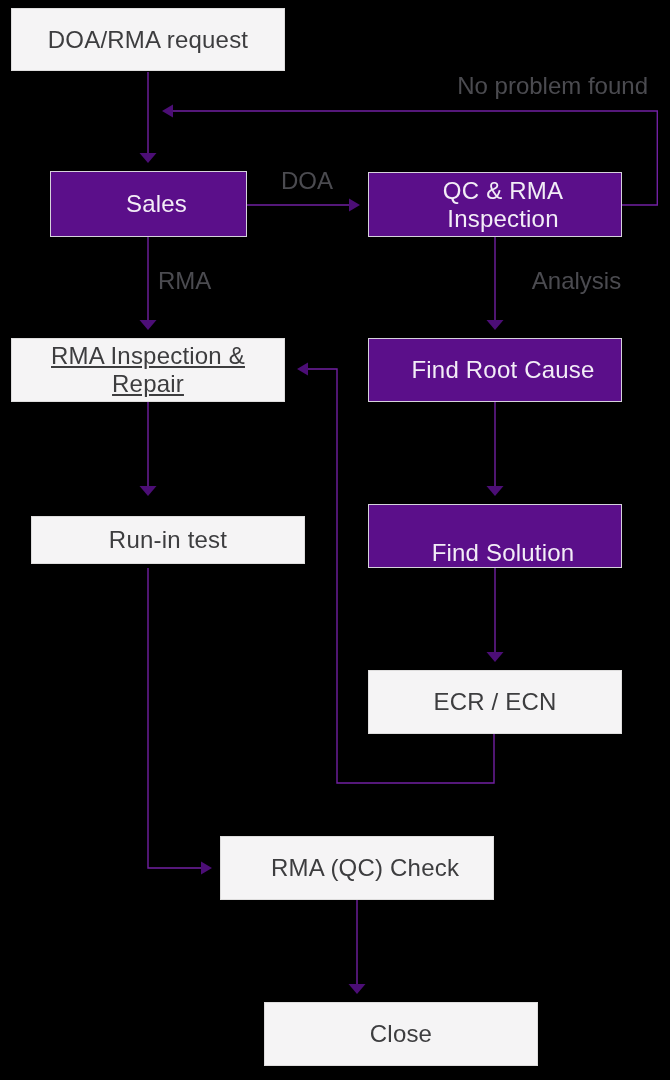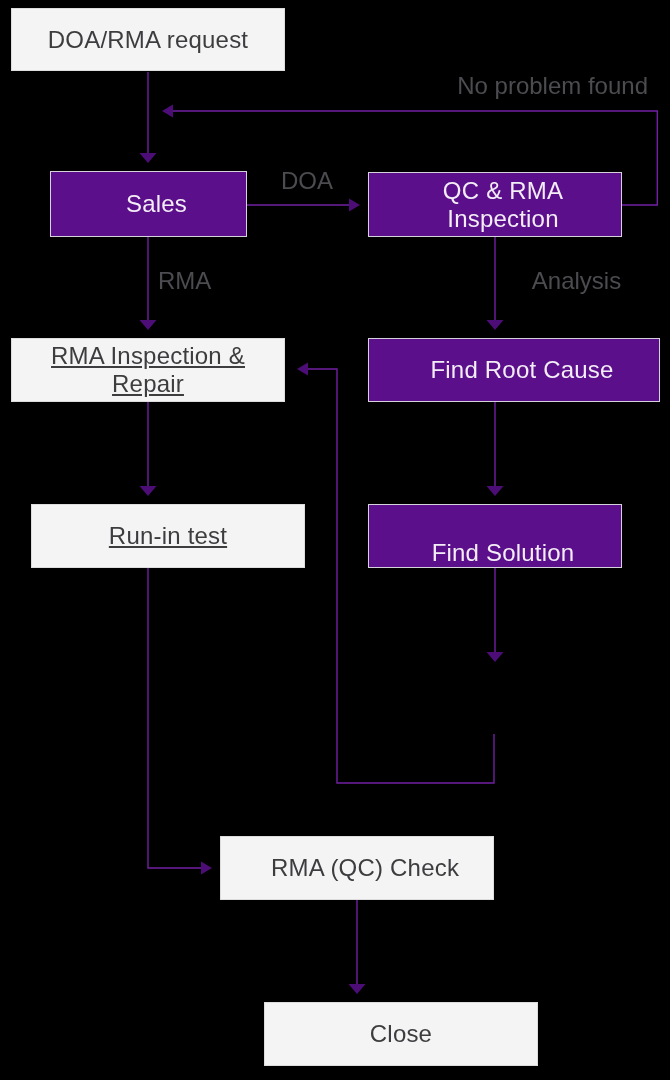--- a/index.html
+++ b/index.html
@@ -54,22 +54,22 @@
     position: absolute;
     font-size: 24px;
     color: var(--edge-label-text, #4b4b50);
     white-space: nowrap;
   }
   
   #n0 { left: 11px;  top: 8px;    width: 274px; height: 63px; }
   #n1 { left: 50px;  top: 171px;  width: 197px; height: 66px; }
   #n2 { left: 368px; top: 172px;  width: 254px; height: 65px; }
   #n3 { left: 11px;  top: 338px;  width: 274px; height: 64px; text-decoration: underline; }
-  #n4 { left: 368px; top: 338px;  width: 292px; height: 64px; }
-  #n5 { left: 31px;  top: 504px;  width: 274px; height: 64px; text-decoration: underline; }
+  #n4 { left: 368px; top: 338px;  width: 254px; height: 64px; }
+  #n5 { left: 31px;  top: 516px;  width: 274px; height: 48px; }
   #n6 { left: 368px; top: 504px;  width: 254px; height: 64px; align-items: flex-end; }
   #n7 { left: 368px; top: 670px;  width: 254px; height: 64px; }
   #n8 { left: 220px; top: 836px;  width: 274px; height: 64px; padding-left: 16px; }
   #n9 { left: 220px; top: 1002px; width: 274px; height: 64px; margin-left: 44px; }
   
   #lbl-no-problem-found { left: 420px; top: 72px;  width: 228px; text-align: right;  }
   #lbl-doa              { left: 281px; top: 167px; width: 50px;  text-align: center; }
   #lbl-rma              { left: 158px; top: 267px; width: 52px;  text-align: right; }
   #lbl-analysis         { left: 531px; top: 267px; width: 91px;  text-align: center; }
 </style>
@@ -119,20 +119,23 @@
   </div>
   <div class="node purple" id="n4">
     <span>Find Root Cause</span>
   </div>
   <div class="node light" id="n5">
     <span>Run-in test</span>
   </div>
   <div class="node purple" id="n6">
     <span>Find Solution</span>
   </div>
+  <div class="node light" id="n7">
+    <span>ECR / ECN</span>
+  </div>
   <div class="node light" id="n8">
     <span>RMA (QC) Check</span>
   </div>
   <div class="node light" id="n9">
     <span>Close</span>
   </div>
 
   <span class="edge-label" id="lbl-no-problem-found">No problem found</span>
   <span class="edge-label" id="lbl-doa">DOA</span>
   <span class="edge-label" id="lbl-rma">RMA</span>

